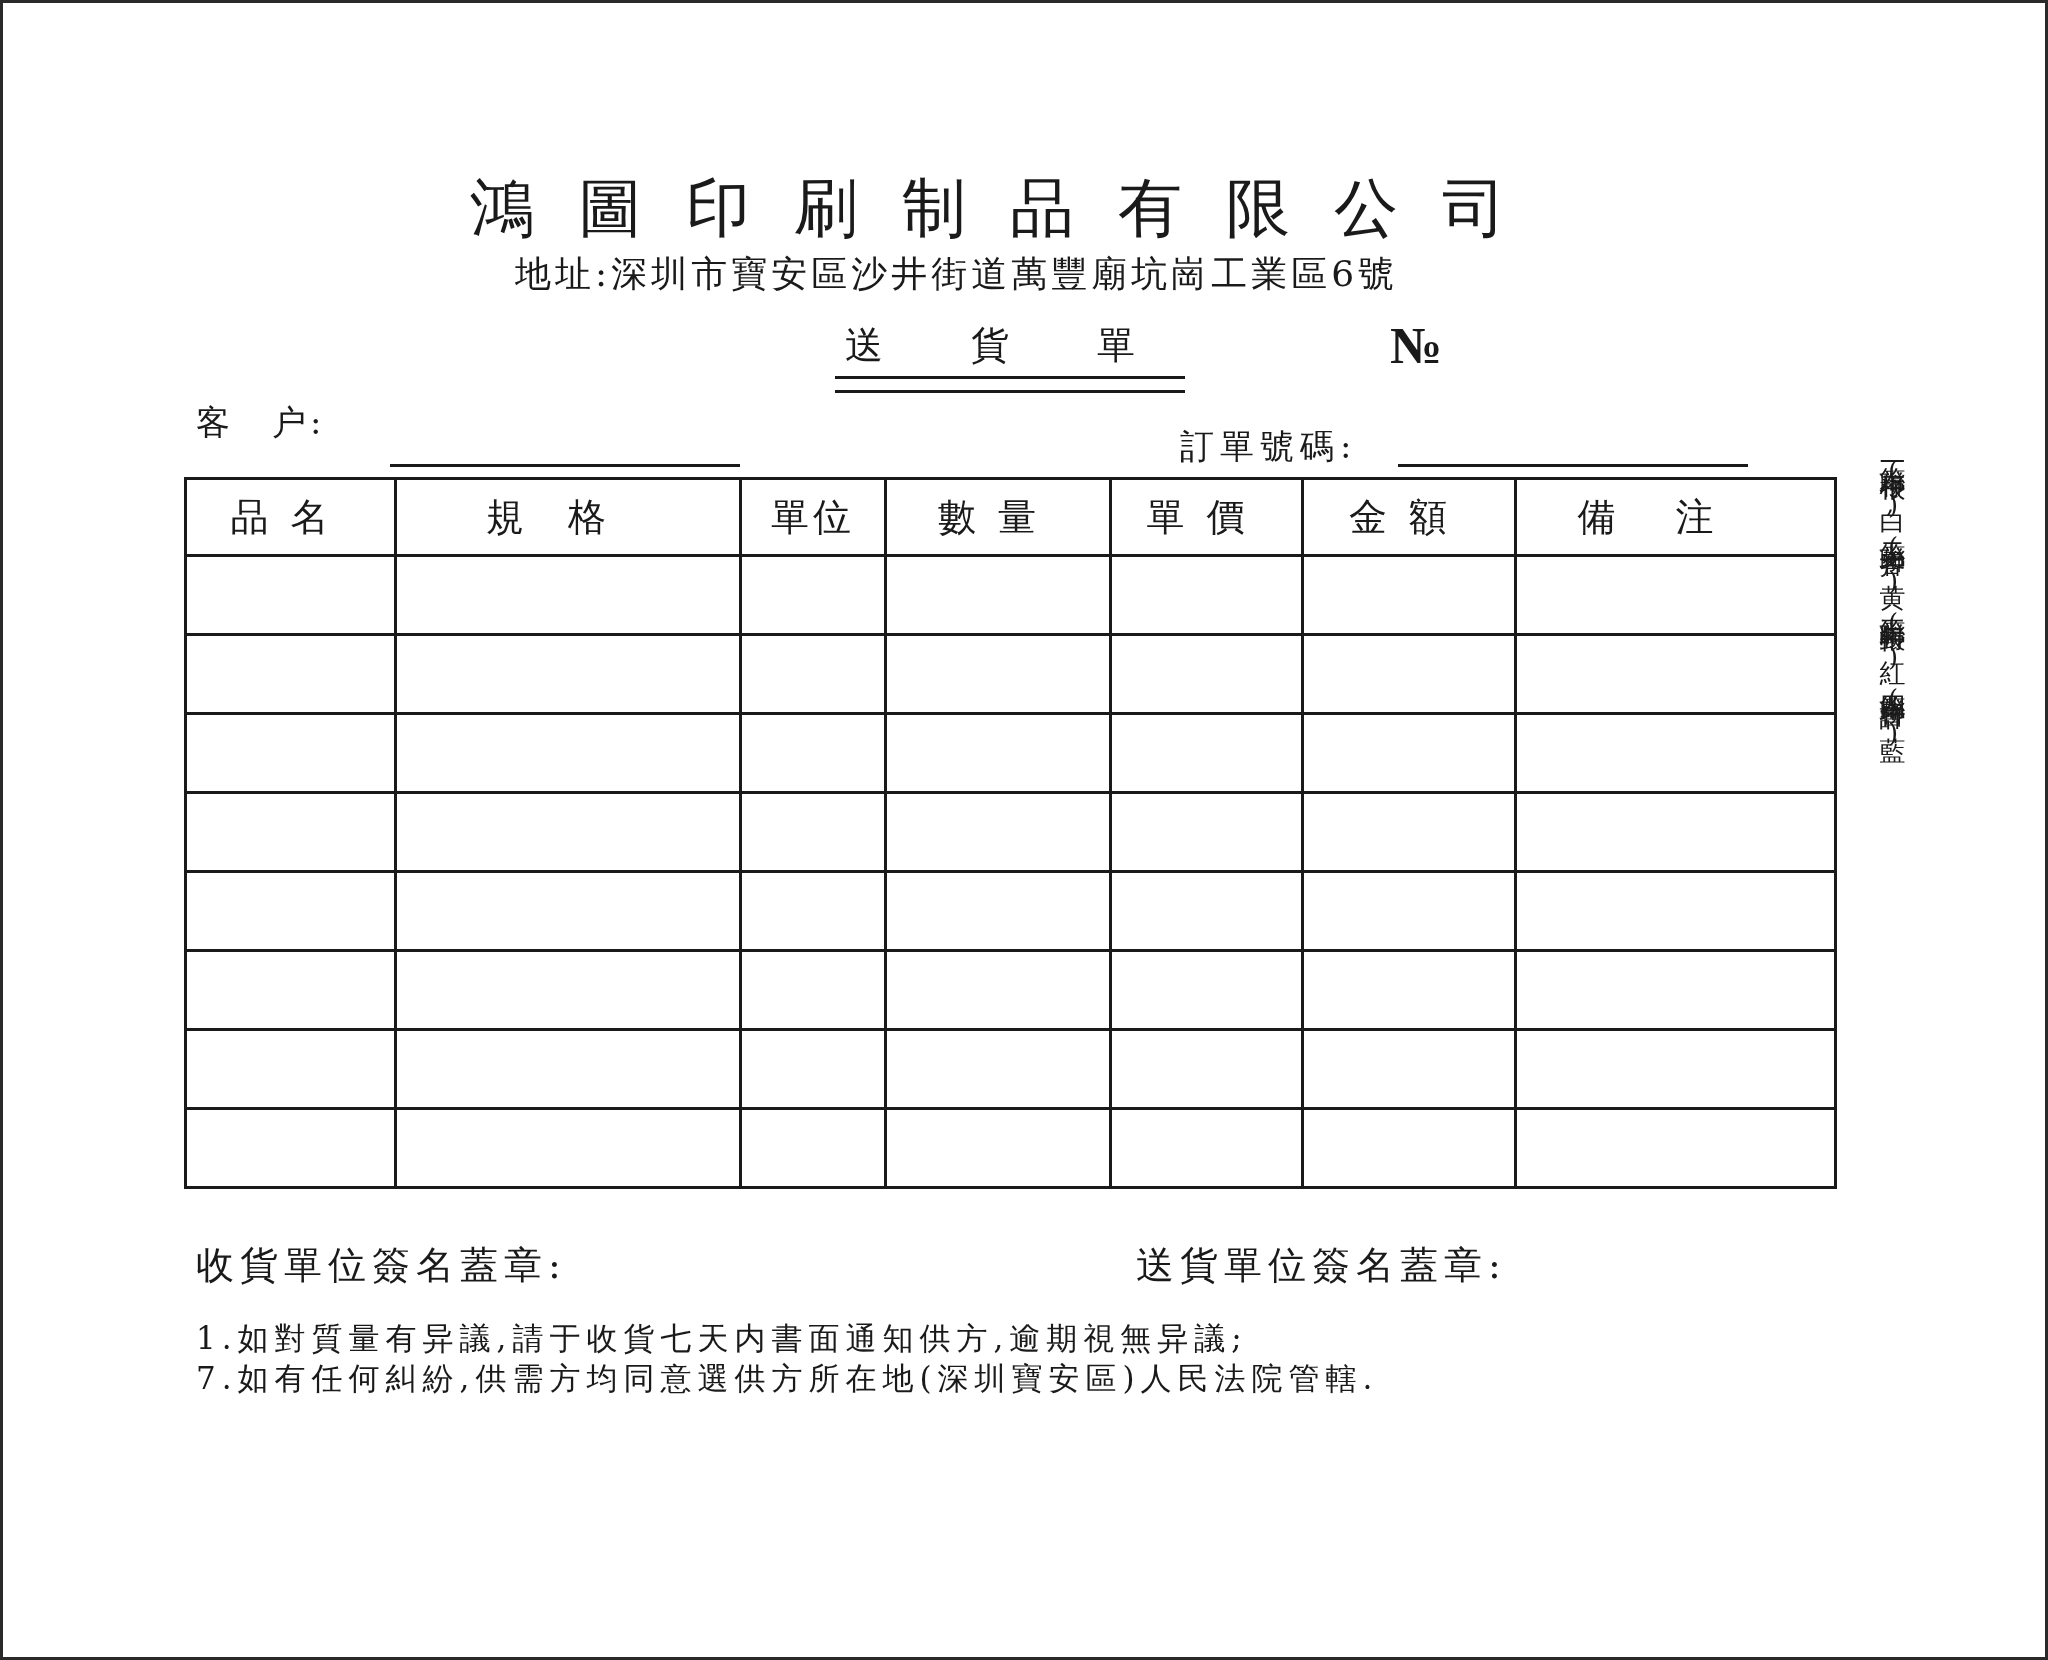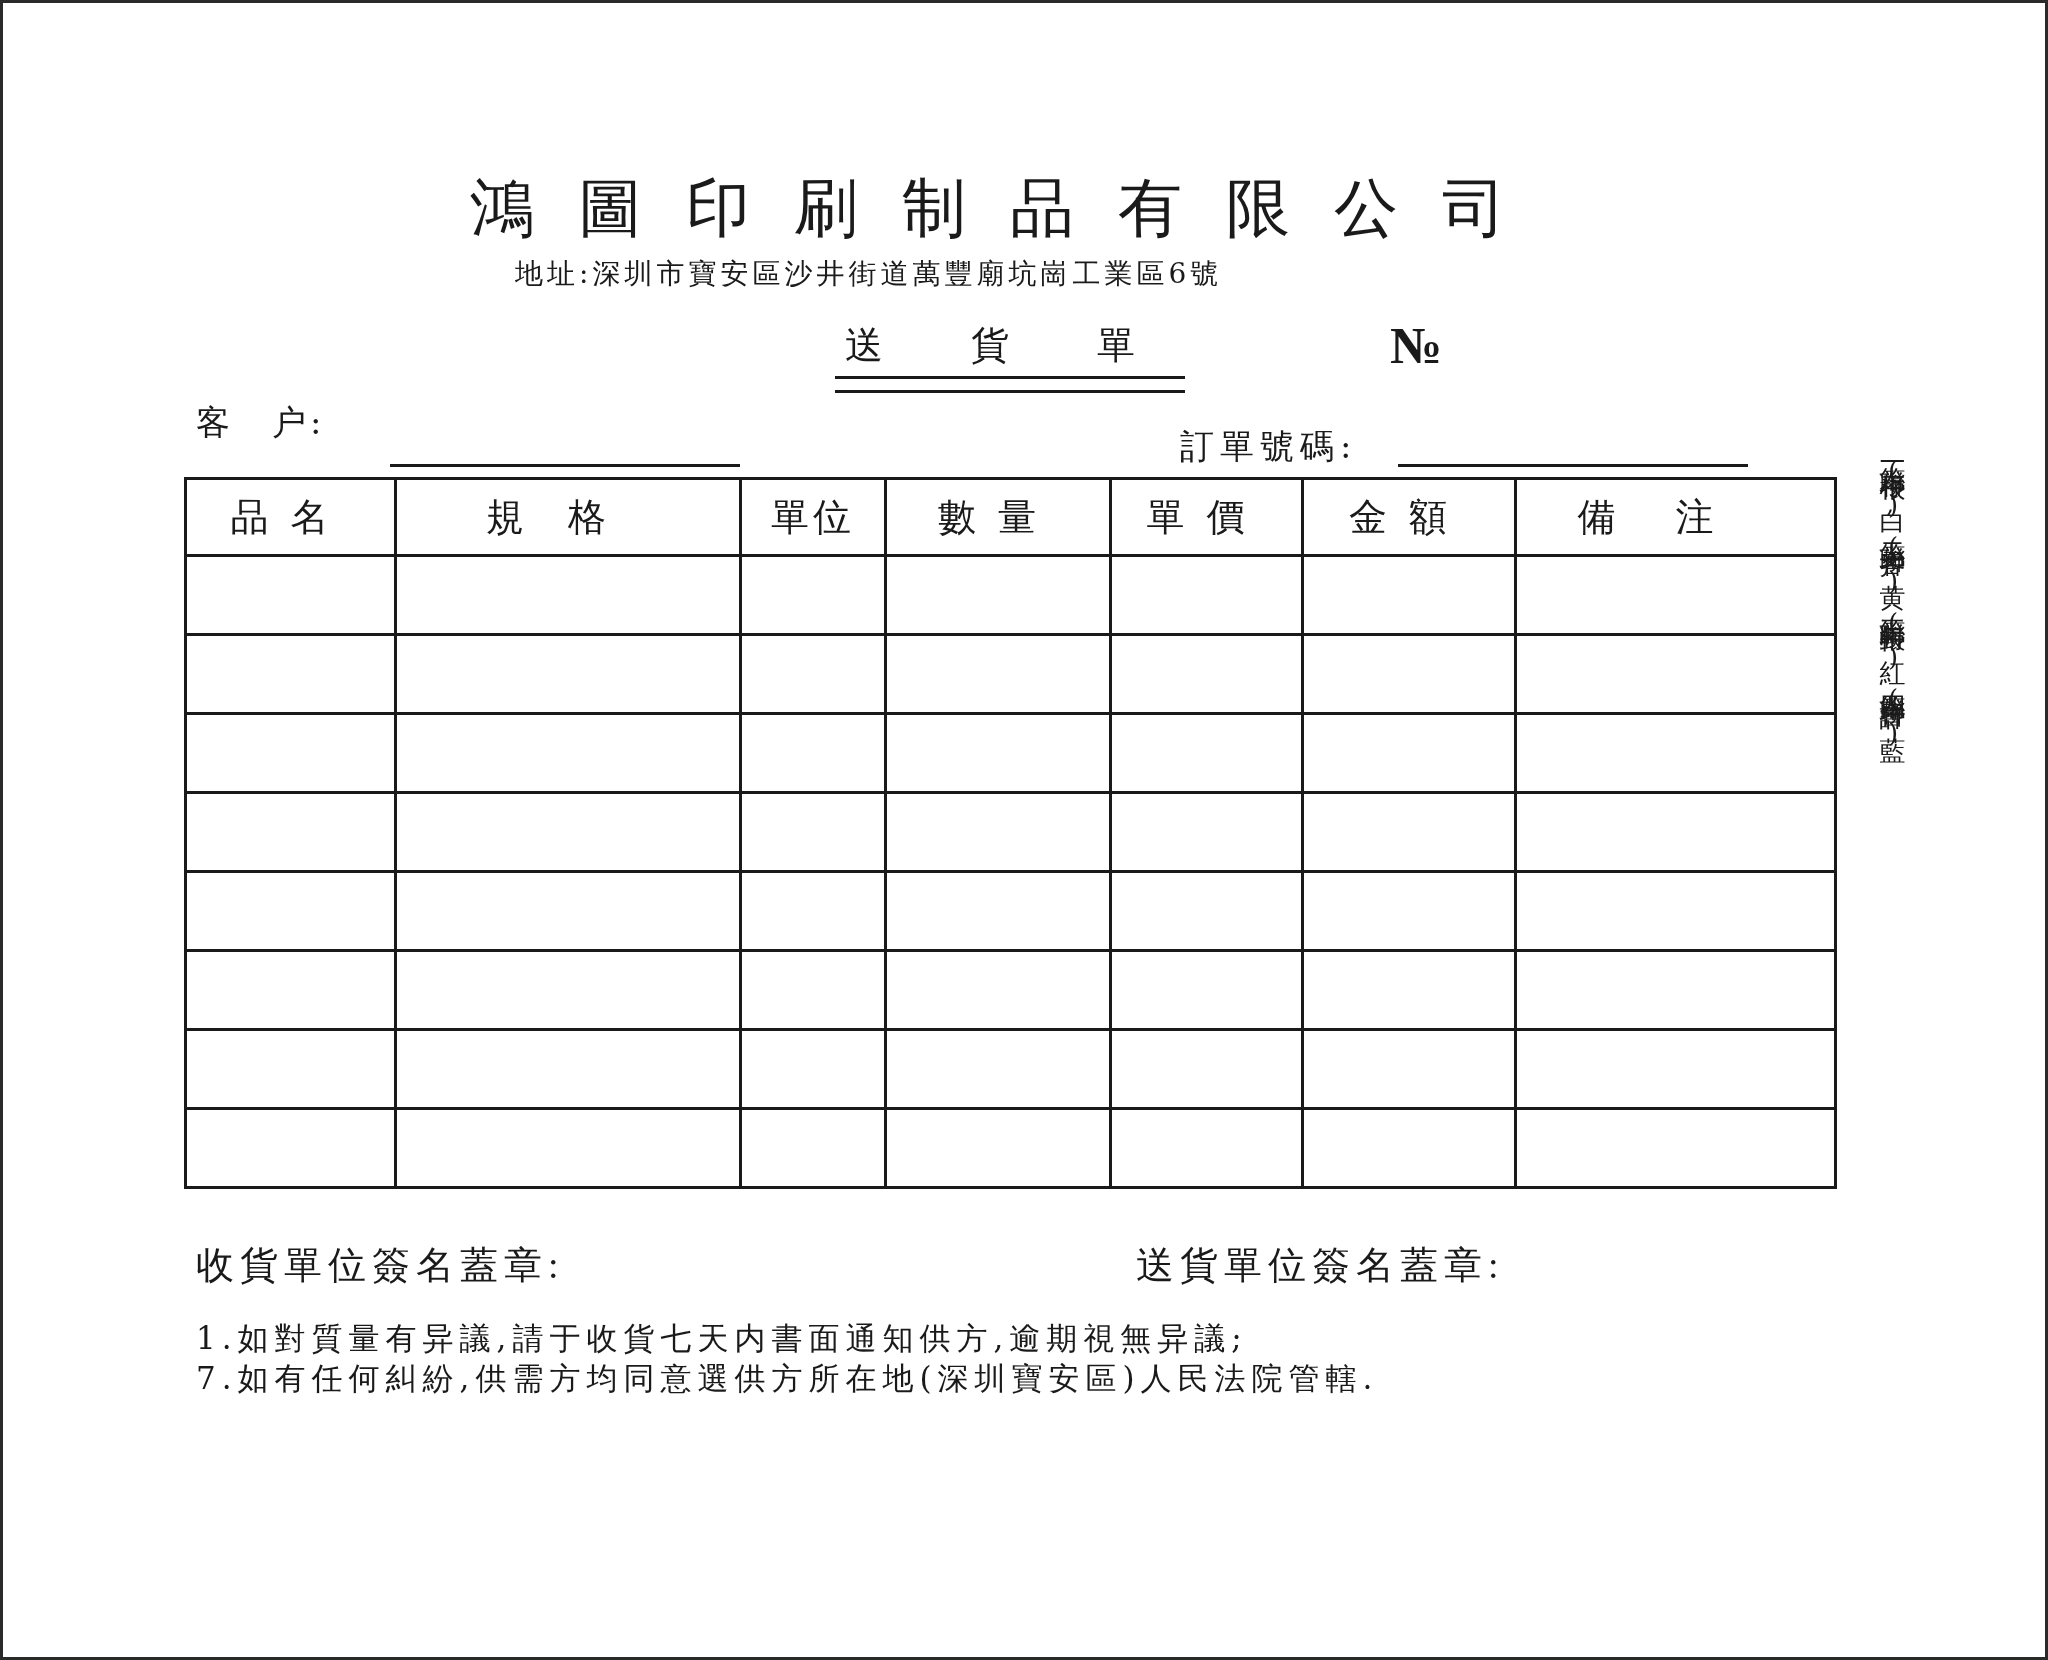--- a/index.html
+++ b/index.html
@@ -2,32 +2,32 @@
 <html><head>
 <meta charset="utf-8">
 <style>
   html, body { margin: 0; padding: 0; background: #ffffff; }
   body { width: 2048px; height: 1660px; position: relative; overflow: hidden;
          font-family: "DejaVu Serif", "Liberation Serif", serif; color: #1a1a1a; }
   .frame { position: absolute; left: 0; top: 0; width: 2042px; height: 1654px;
            border: 3px solid #2a2a2a; }
   .abs { position: absolute; white-space: nowrap; }
   .company { left: 470px; top: 168px; width: 1080px; font-size: 64px; letter-spacing: 44px; text-align: left; line-height: 80px; }
-  .address { left: 515px; top: 252px; font-size: 28px; letter-spacing: 4px; line-height: 44px; }
+  .address { left: 515px; top: 252px; font-size: 36px; letter-spacing: 4px; line-height: 44px; }
   .doc-title { left: 845px; top: 310px; font-size: 38px; letter-spacing: 88px; line-height: 70px; }
   .title-rule { left: 835px; width: 350px; height: 3px; background: #1a1a1a; }
   .no-mark { left: 1390px; top: 314px; font-size: 52px; font-weight: bold; font-family: "Liberation Serif", serif; line-height: 64px; }
   .field-label { font-size: 34px; line-height: 44px; }
   .field-line { height: 3px; background: #1a1a1a; }
   table.grid { position: absolute; left: 184px; top: 477px; border-collapse: collapse; }
   table.grid td, table.grid th { border: 3px solid #1a1a1a; padding: 0; font-weight: normal; }
   table.grid th { height: 74px; font-size: 38px; letter-spacing: 22px; text-align: center; }
   table.grid td { height: 76px; }
   .side-text { left: 1866px; top: 446px; width: 40px; font-size: 26px; line-height: 27.5px; writing-mode: vertical-rl; text-orientation: upright; letter-spacing: 2px; }
-  .sign { font-size: 38px; letter-spacing: 6px; line-height: 50px; font-family: Liberation Serif, serif; }
+  .sign { font-size: 38px; letter-spacing: 6px; line-height: 50px; }
   .note { font-size: 31px; letter-spacing: 6px; line-height: 40px; }
 </style>
 </head>
 <body>
 
 <div class="frame"></div>
 
 <div class="abs company">鴻圖印刷制品有限公司</div>
 <div class="abs address">地址:深圳市寶安區沙井街道萬豐廟坑崗工業區6號</div>
 

